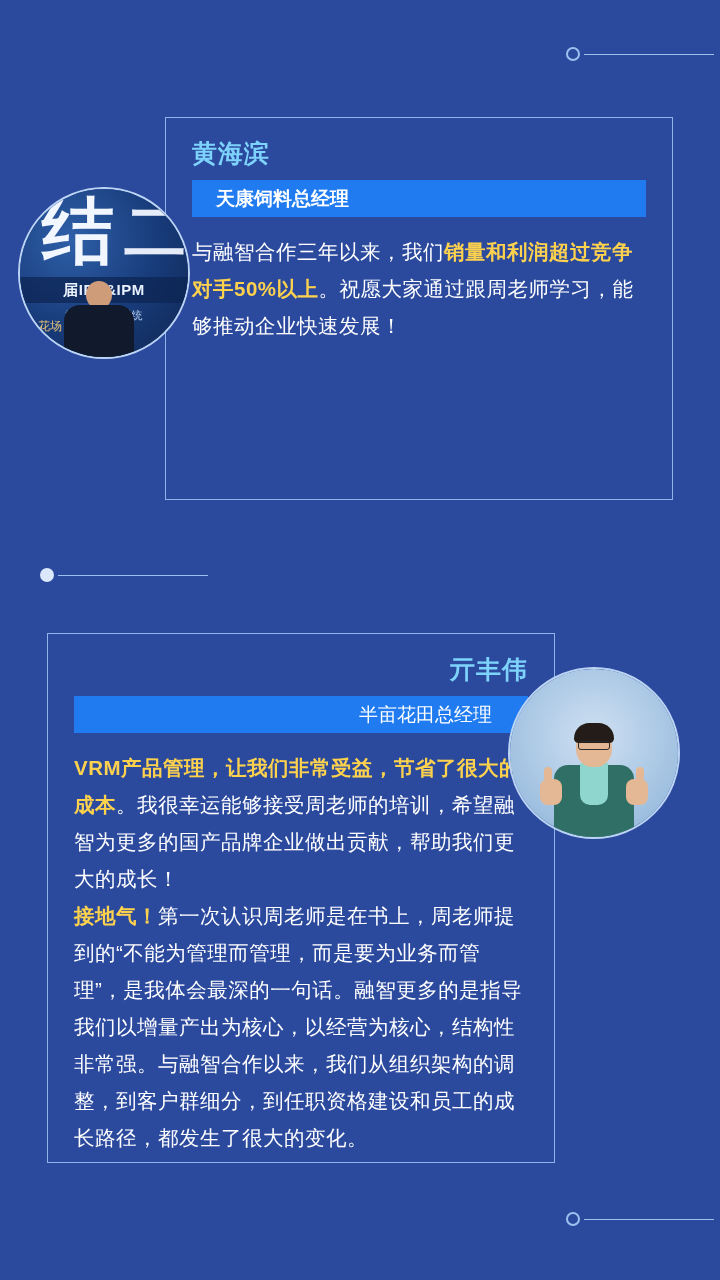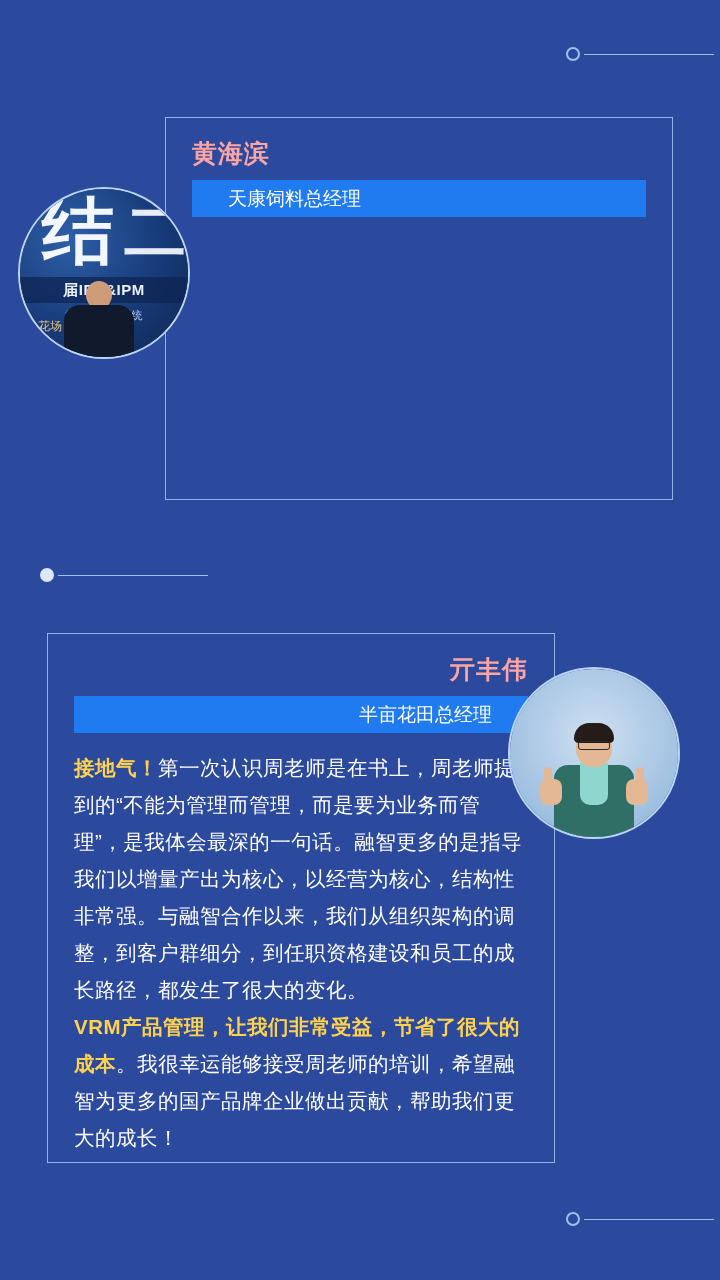--- a/index.html
+++ b/index.html
@@ -81,40 +81,40 @@
     height: 530px;
   }
 
   .card-inner {
     padding: 22px 26px 10px 26px;
     box-sizing: border-box;
     height: 100%;
   }
 
   .name {
-    color: #fca5a5;
+    color: #7dd3fc;
     font-size: 25px;
     font-weight: bold;
     letter-spacing: 1px;
     margin: 0 0 12px 0;
     line-height: 1.1;
   }
   .name-right { text-align: right; }
 
   .title-bar {
     background: #1f7bef;
     color: #ffffff;
     font-size: 19px;
     height: 37px;
     line-height: 37px;
     box-sizing: border-box;
     margin-bottom: 16px;
     padding-left: 28px;
   }
-  .title-bar.left-pad { padding-left: 36px; }
+  .title-bar.left-pad { padding-left: 24px; font-weight: bold; }
   .title-bar.right-pad { padding-right: 36px; text-align: right; }
 
   .body-text {
     color: #ffffff;
     font-size: 20.5px;
     line-height: 37px;
     letter-spacing: 0.5px;
     word-break: break-all;
   }
   .body-text .hl {
@@ -340,20 +340,21 @@
   <div class="deco deco-bottom">
     <span class="dot"></span>
     <span class="line"></span>
   </div>
 
   <div class="card card-one">
     <div class="card-inner">
       <div class="name">黄海滨</div>
       <div class="title-bar left-pad">天康饲料总经理</div>
       <div class="body-text">
+          <p><span>与融智合作三年以来，我们</span><span class="hl">销量和利润超过竞争对手50%以上</span><span>。祝愿大家通过跟周老师学习，能够推动企业快速发展！</span></p>
         </div>
     </div>
   </div>
 
   <div class="avatar avatar-one">
     <div class="ph ph-one">
       <div class="glyph glyph-main">结</div>
       <div class="glyph glyph-sub">二</div>
       <div class="banner">届IPD&amp;IPM</div>
       <div class="banner2">敢进负责的系统</div>
@@ -363,22 +364,22 @@
       </div>
       <div class="small-text">花场</div>
     </div>
   </div>
 
   <div class="card card-two">
     <div class="card-inner">
       <div class="name name-right">亓丰伟</div>
       <div class="title-bar right-pad">半亩花田总经理</div>
       <div class="body-text">
+          <p><span class="hl">VRM产品管理，让我们非常受益，节省了很大的成本</span><span>。我很幸运能够接受周老师的培训，希望融智为更多的国产品牌企业做出贡献，帮助我们更大的成长！</span></p>
           <p><span class="hl">接地气！</span><span>第一次认识周老师是在书上，周老师提到的“不能为管理而管理，而是要为业务而管理”，是我体会最深的一句话。融智更多的是指导我们以增量产出为核心，以经营为核心，结构性非常强。与融智合作以来，我们从组织架构的调整，到客户群细分，到任职资格建设和员工的成长路径，都发生了很大的变化。</span></p>
-          <p><span class="hl">VRM产品管理，让我们非常受益，节省了很大的成本</span><span>。我很幸运能够接受周老师的培训，希望融智为更多的国产品牌企业做出贡献，帮助我们更大的成长！</span></p>
         </div>
     </div>
   </div>
 
   <div class="avatar avatar-two">
     <div class="ph ph-two">
       <div class="mural"></div>
       <div class="person">
         <div class="jacket"></div>
         <div class="shirt"></div>

